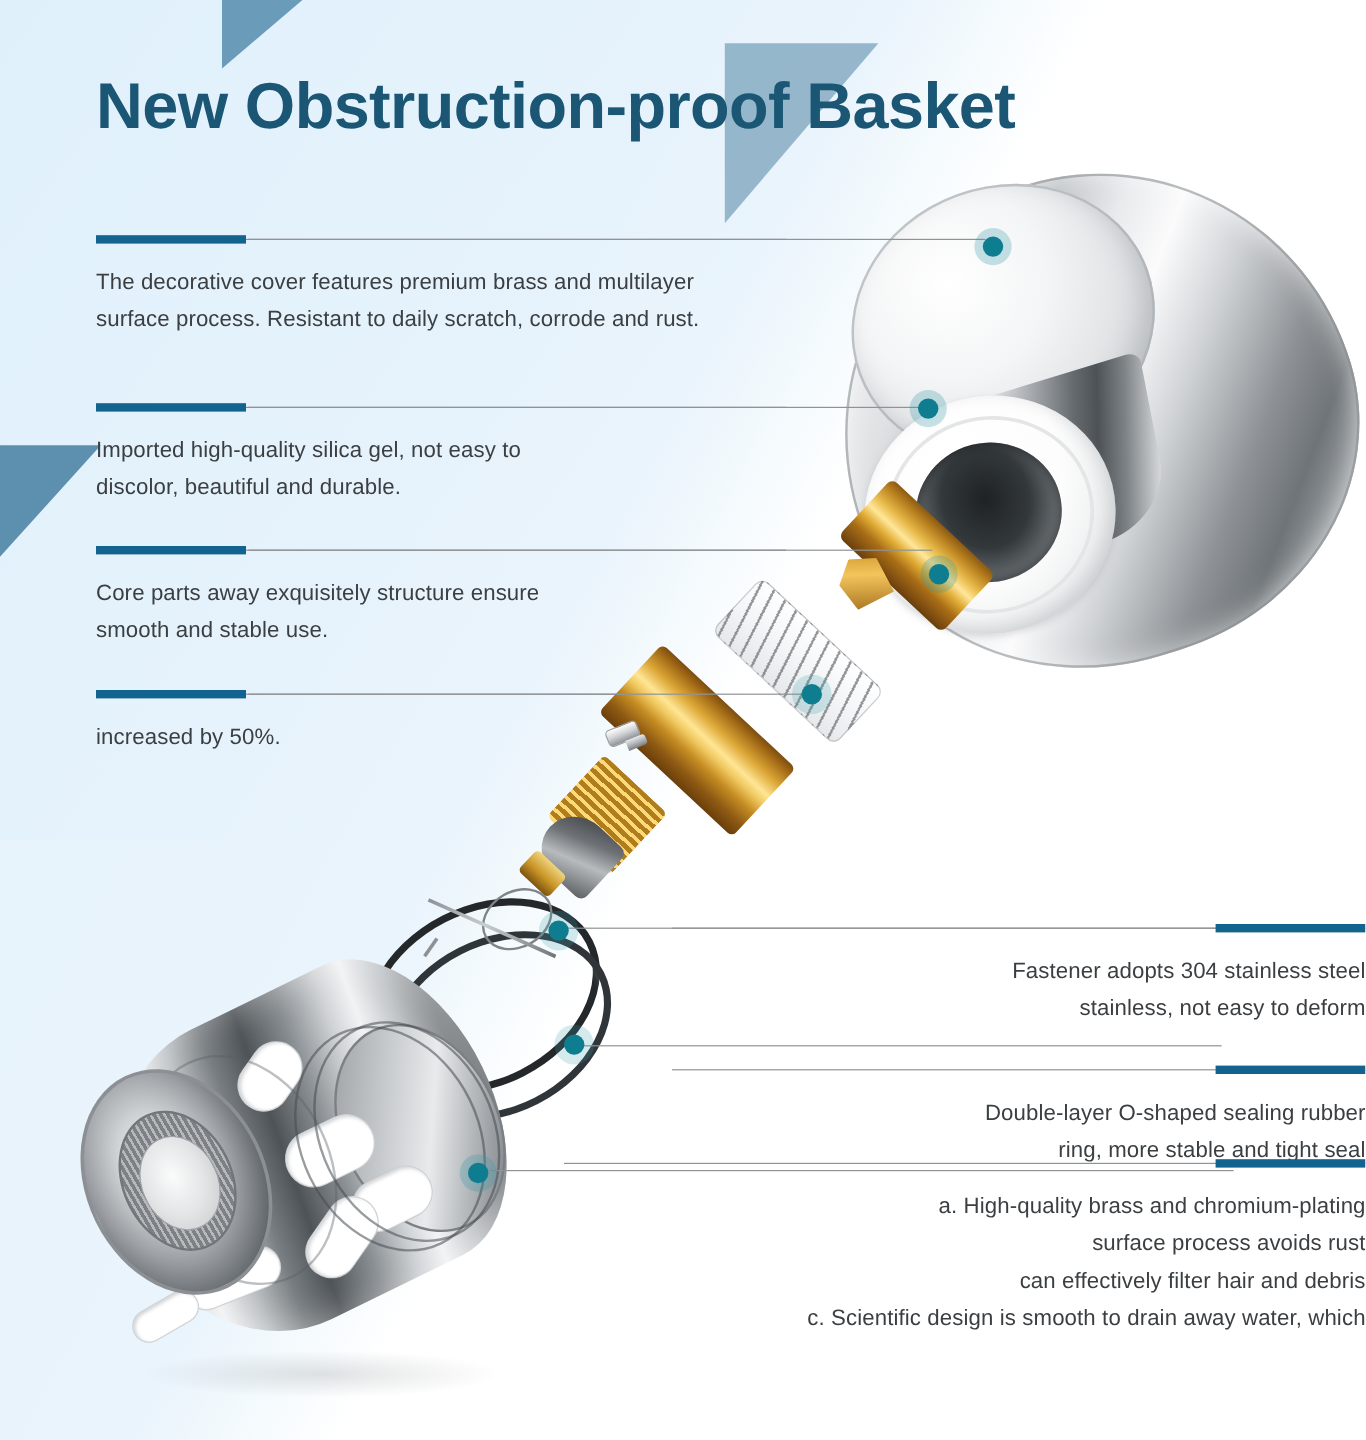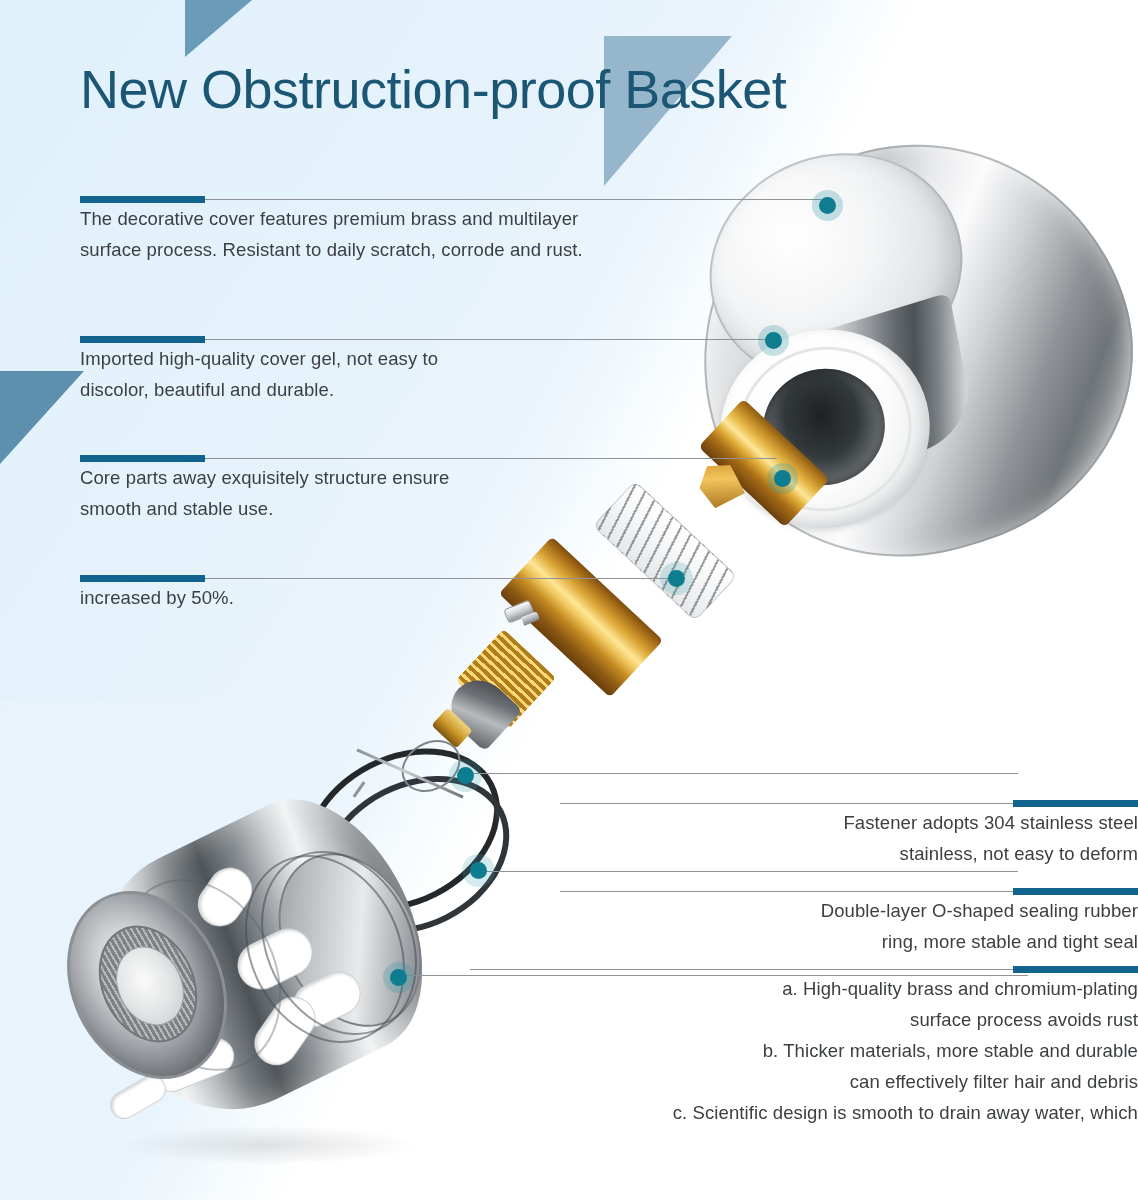--- a/index.html
+++ b/index.html
@@ -66,21 +66,21 @@
     border-right: 84px solid transparent;
   }
 
   
   .title {
     position: absolute;
     left: 80px;
     top: 56px;
     font-size: 54px;
     line-height: 66px;
-    font-weight: normal;
+    font-weight: bold;
     letter-spacing: -0.5px;
     color: #1b5775;
     white-space: nowrap;
     z-index: 6;
   }
 
   
   .callout {
     position: absolute;
     z-index: 5;
@@ -104,33 +104,34 @@
     width: 125px;
     background: #12638e;
   }
   .rule-left .tab { left: 0; }
   .rule-right .tab { right: 0; }
 
   .callout-text {
     font-size: 18.5px;
     line-height: 31px;
     color: #3b3f42;
+    margin-top: 16px;
     letter-spacing: 0.1px;
   }
   .callout-left .callout-text { text-align: left; }
   .callout-right .callout-text { text-align: right; }
 
   
   #callout-1 { left: 80px; top: 196px; width: 575px; }
   #callout-2 { left: 80px; top: 336px; width: 575px; }
   #callout-3 { left: 80px; top: 455px; width: 575px; }
   #callout-4 { left: 80px; top: 575px; width: 440px; }
 
   
-  #callout-5 { left: 560px; top: 800px; width: 578px; }
+  #callout-5 { left: 560px; top: 770px; width: 578px; }
   #callout-6 { left: 560px; top: 888px; width: 578px; }
   #callout-7 { left: 470px; top: 966px; width: 668px; }
 
   
   .leader {
     position: absolute;
     height: 1px;
     background: #8f9396;
     z-index: 4;
   }
@@ -602,21 +603,21 @@
       <div>surface process. Resistant to daily scratch, corrode and rust.</div>
     </div>
   </div>
 
   <div class="callout callout-left" id="callout-2">
     <div class="rule rule-left">
       <div class="hairline"></div>
       <div class="tab"></div>
     </div>
     <div class="callout-text">
-      <div>Imported high-quality cover gel, not easy to</div>
+      <div>Imported high-quality silica gel, not easy to</div>
       <div>discolor, beautiful and durable.</div>
     </div>
   </div>
 
   <div class="callout callout-left" id="callout-3">
     <div class="rule rule-left">
       <div class="hairline"></div>
       <div class="tab"></div>
     </div>
     <div class="callout-text">
@@ -658,19 +659,18 @@
   </div>
 
   <div class="callout callout-right" id="callout-7">
     <div class="rule rule-right">
       <div class="hairline"></div>
       <div class="tab"></div>
     </div>
     <div class="callout-text">
       <div>a. High-quality brass and chromium-plating</div>
       <div>surface process avoids rust</div>
-      <div>b. Thicker materials, more stable and durable</div>
       <div>can effectively filter hair and debris</div>
       <div>c. Scientific design is smooth to drain away water, which</div>
     </div>
   </div>
 
 </div>
 
 </body></html>

